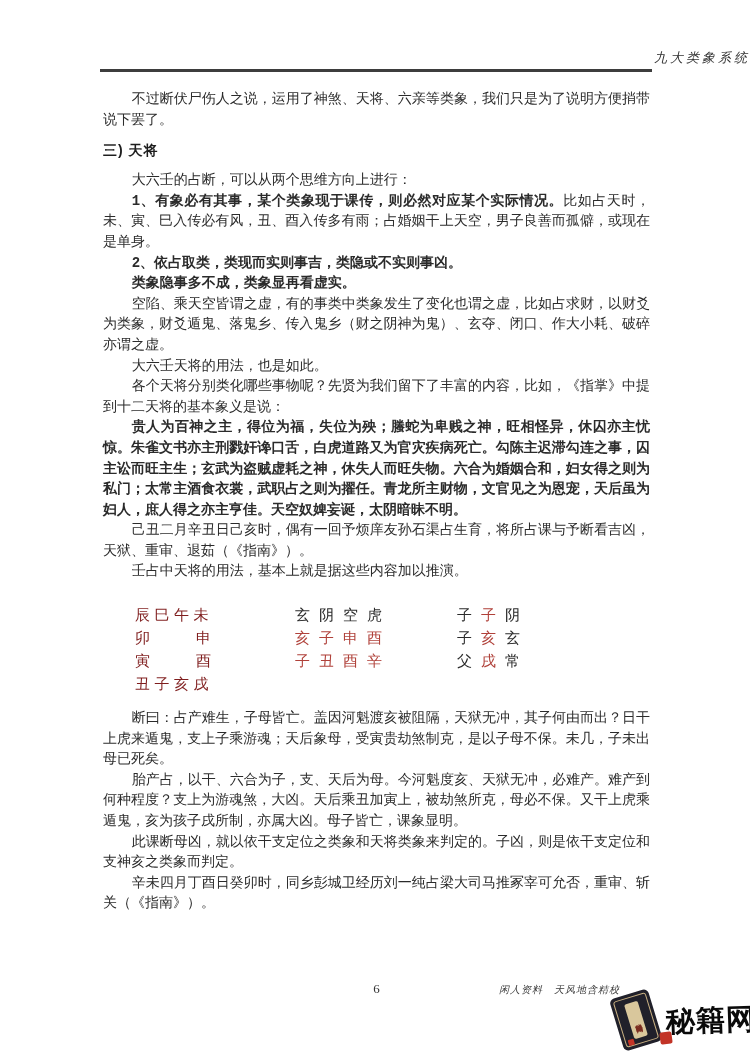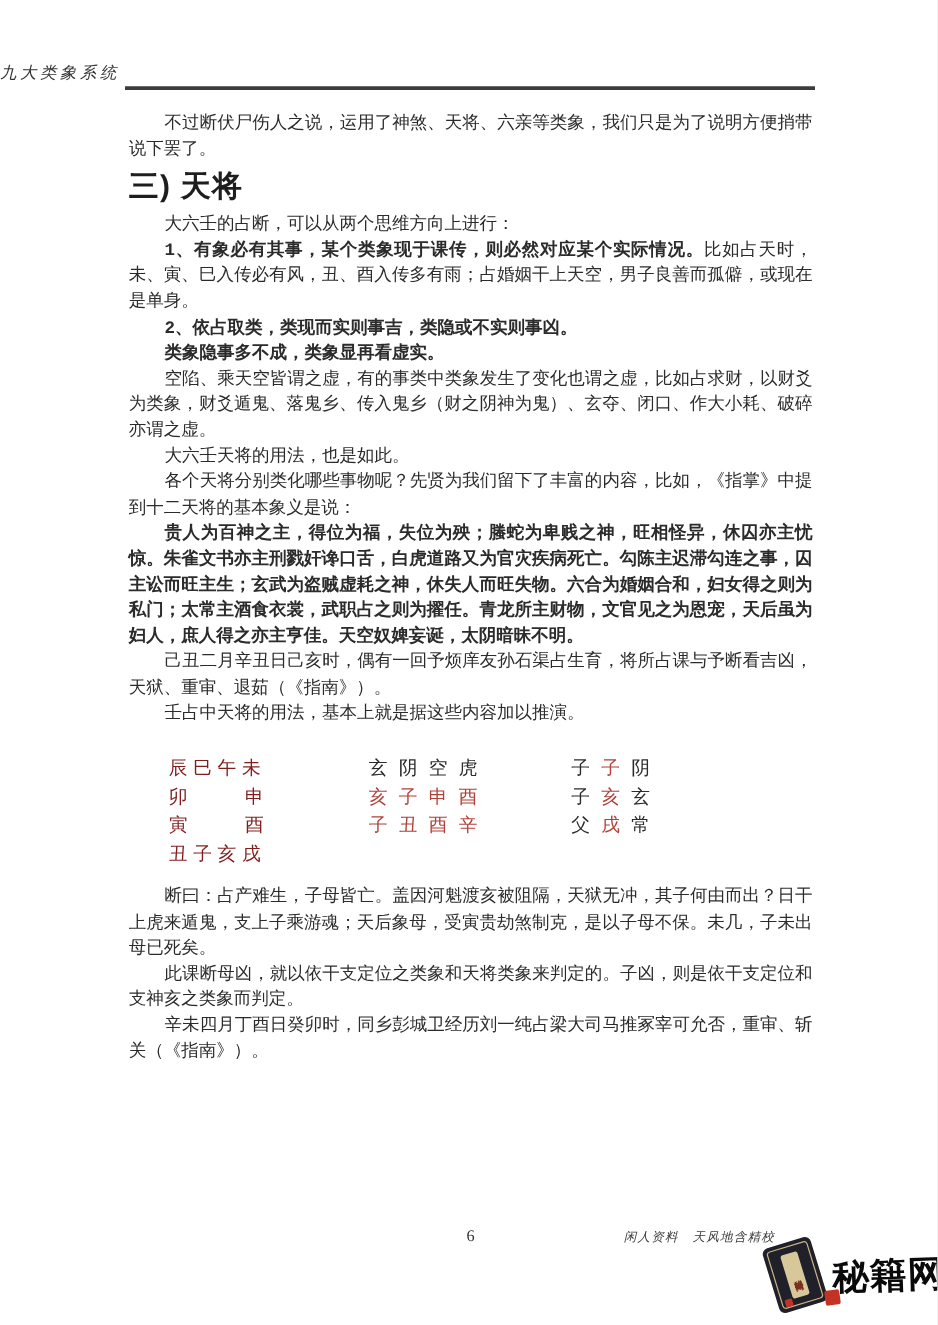--- a/index.html
+++ b/index.html
@@ -5,39 +5,39 @@
   html,body { margin:0; padding:0; background:#e8e8e8; }
   .page {
     position:relative; width:750px; height:1060px; margin:0 auto;
     background:#ffffff; overflow:hidden;
     font-family:"Liberation Serif","DejaVu Serif",serif;
     color:#2b2b2b;
   }
   
   .running-header {
     position:absolute; top:49px; left:0; width:100%;
-    text-align:left; font-size:13px; font-style:italic;
+    text-align:right; font-size:13px; font-style:italic;
     letter-spacing:3px; color:#333;
   }
   .header-rule {
     position:absolute; top:69px; left:100px; right:98px;
     border-top:3px solid #3d3d3d; height:0;
   }
   
   .content {
     position:absolute; top:89px; left:103px; width:547px;
     font-size:14px; line-height:20.6px; text-align:justify;
   }
   .content p { margin:0; text-indent:2.05em; }
   .bold-seg, p.bold-p {
     font-weight:bold;
     font-family:Liberation Mono, monospace;
   }
   h2.section-heading {
-    margin:7px 0; font-size:24px; line-height:26px; font-weight:bold;
+    margin:7px 0; font-size:14px; line-height:26px; font-weight:bold;
     font-family:"Liberation Sans","DejaVu Sans",sans-serif;
     color:#1e1e1e; letter-spacing:1px; text-indent:0;
   }
   
   .chart {
     position:relative; margin:22px 0 12px 32px; height:92px;
     font-size:15px; line-height:23px;
   }
   .red   { color:#b0413a; }
   .black { color:#2b2b2b; }
@@ -162,20 +162,21 @@
         </div>
         <div class="crow">
           <span class="black">父</span>
           <span class="red">戌</span>
           <span class="black">常</span>
         </div>
       </div>
     </div>
 
     <p>断曰：占产难生，子母皆亡。盖因河魁渡亥被阻隔，天狱无冲，其子何由而出？日干上虎来遁鬼，支上子乘游魂；天后象母，受寅贵劫煞制克，是以子母不保。未几，子未出母已死矣。</p>
+    <p>胎产占，以干、六合为子，支、天后为母。今河魁度亥、天狱无冲，必难产。难产到何种程度？支上为游魂煞，大凶。天后乘丑加寅上，被劫煞所克，母必不保。又干上虎乘遁鬼，亥为孩子戌所制，亦属大凶。母子皆亡，课象显明。</p>
     <p>此课断母凶，就以依干支定位之类象和天将类象来判定的。子凶，则是依干支定位和支神亥之类象而判定。</p>
     <p>辛未四月丁酉日癸卯时，同乡彭城卫经历刘一纯占梁大司马推冢宰可允否，重审、斩关（《指南》）。</p>
   </div>
 
   <div class="page-number">6</div>
   <div class="credit">闲人资料　天风地含精校</div>
 
   <div class="watermark">
     <div class="book">
       <div class="book-frame"></div>

